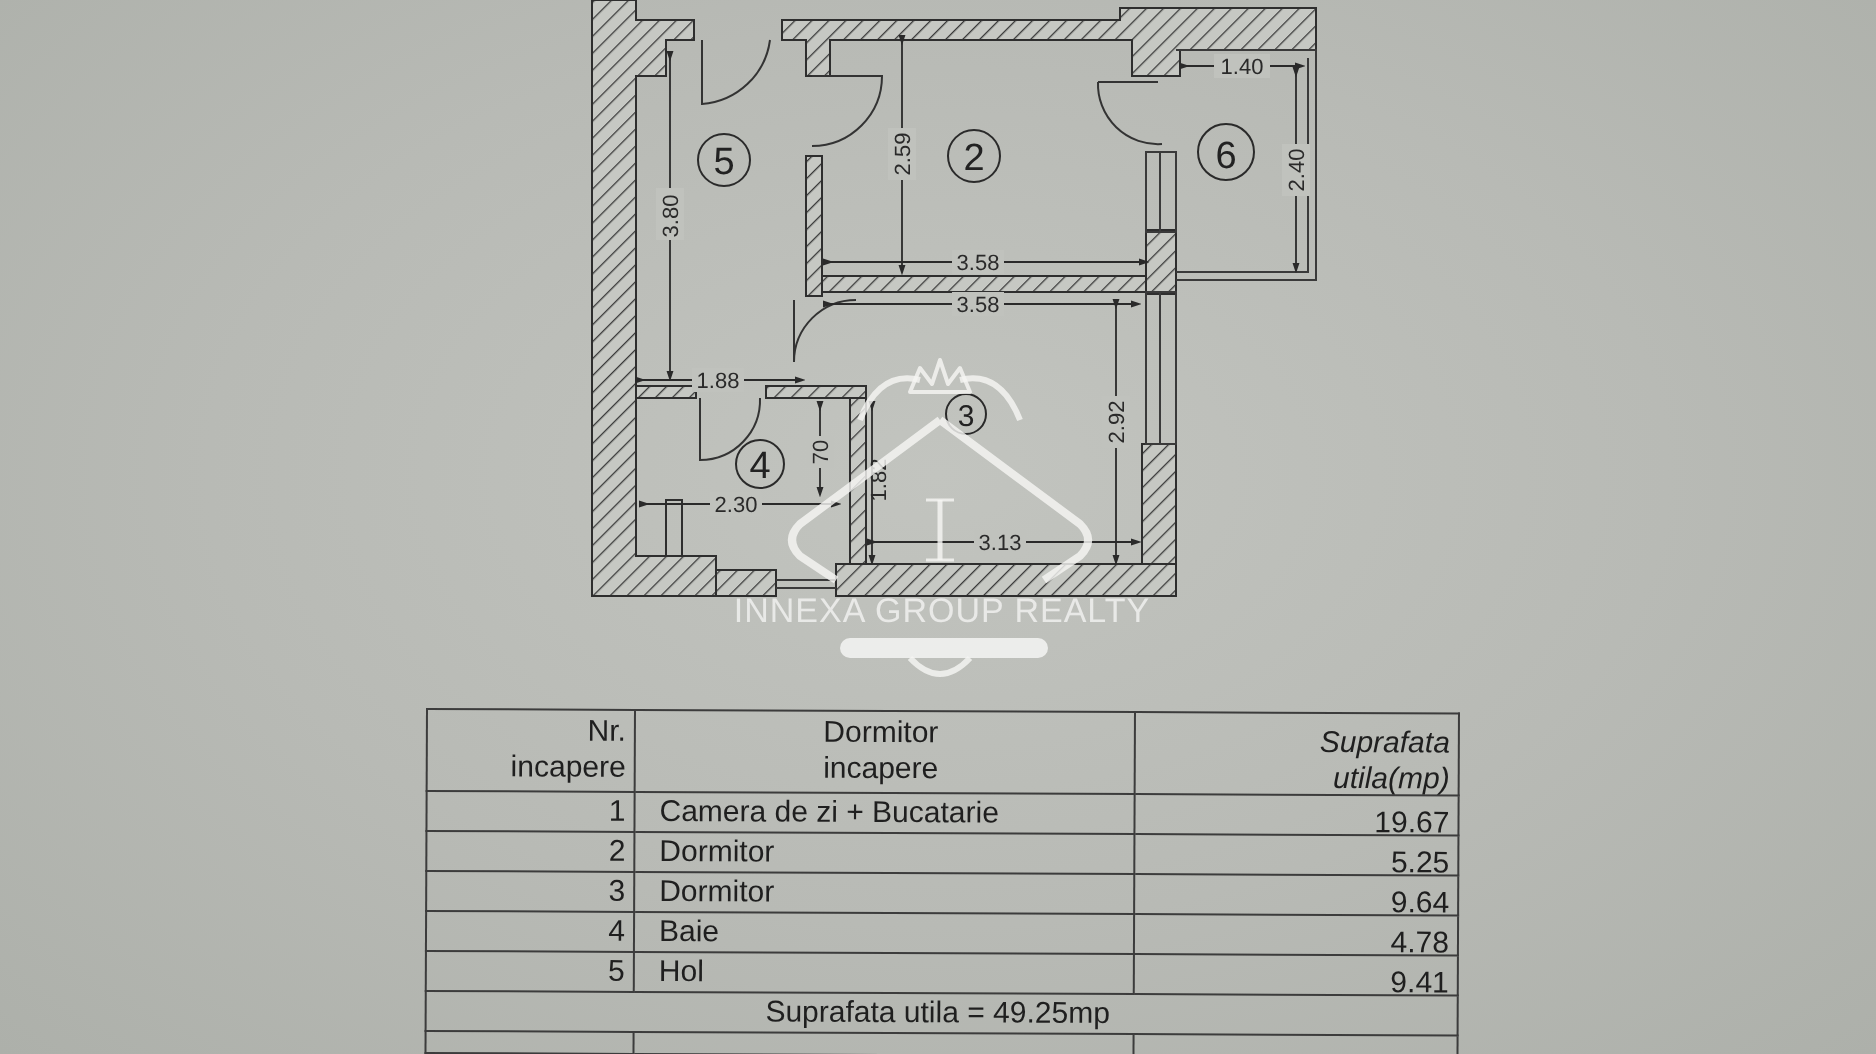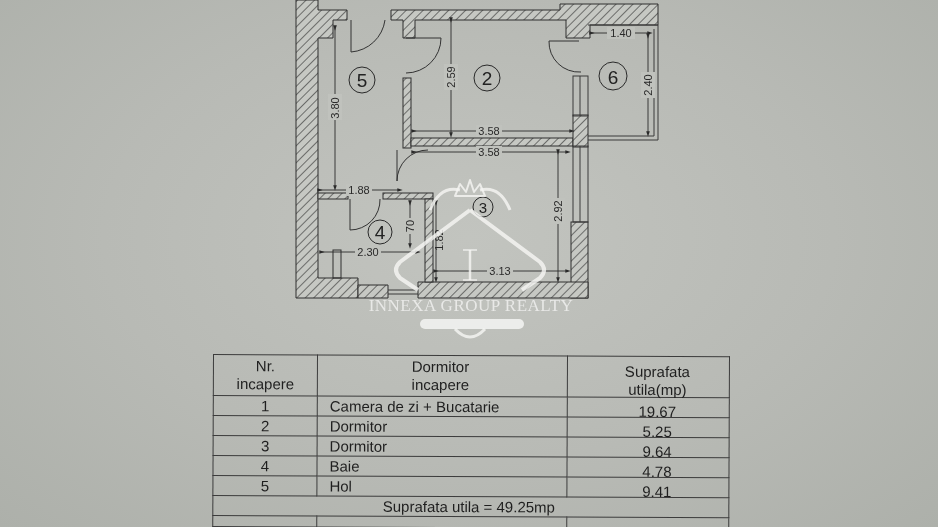--- a/index.html
+++ b/index.html
@@ -9,37 +9,37 @@
     background-image: radial-gradient(ellipse at 50% 45%, #c2c4bf 0%, #b8bab5 55%, #adb0aa 100%);
     font-family: "Liberation Sans", sans-serif;
     color:#1e1e1e;
   }
   .page { position:absolute; left:0; top:0; width:938px; height:527px; }
   .plan { position:absolute; left:0; top:0; }
   .dim { font-family:"Liberation Sans", sans-serif; font-size:11px; fill:#2a2a2a; }
   .roomnum { font-family:"Liberation Sans", sans-serif; font-size:19px; fill:#222; }
   .watermark-text {
     position:absolute; left:356px; top:296px; width:230px; text-align:center;
-    font-family:Liberation Serif, serif; font-size:17px; letter-spacing:0.5px;
+    font-family:Liberation Sans, sans-serif; font-size:17px; letter-spacing:0.5px;
     color:rgba(240,240,238,0.85);
   }
   .area-table {
     position:absolute; left:213px; top:354px;
     border-collapse:collapse; font-size:15px; color:#1f1f1f;
     transform: rotate(0.25deg); transform-origin:left top;
   }
   .area-table td, .area-table th {
     border:1px solid #3c3c3c; padding:0 4px; font-weight:normal; line-height:19px;
   }
   .area-table th { line-height:18px; padding-top:2px; padding-bottom:2px; }
-  .c1 { width:95px; text-align:center; }
+  .c1 { width:95px; text-align:right; }
   .c2 { width:233px; text-align:left; padding-left:12px !important; }
-  .c3 { width:135px; text-align:center; padding-left:22px !important; }
+  .c3 { width:135px; text-align:right; padding-left:22px !important; }
   .th2 { text-align:center; padding-left:0 !important; }
-  .th3 { text-align:center; padding-left:22px !important; }
+  .th3 { text-align:right; padding-left:22px !important;font-style:italic; }
   .v { position:relative; top:4px; }
   .total-row td { text-align:center; padding-left:0 !important; }
   .last-row td { height:10px; }
 </style>
 </head>
 <body>
 
 <div class="page">
 
   <svg class="plan" width="938" height="527" viewBox="0 0 938 527">

